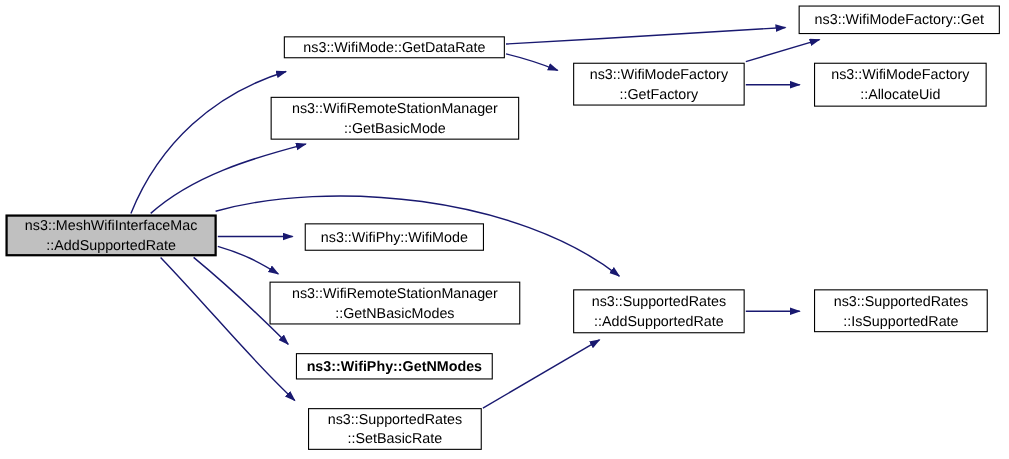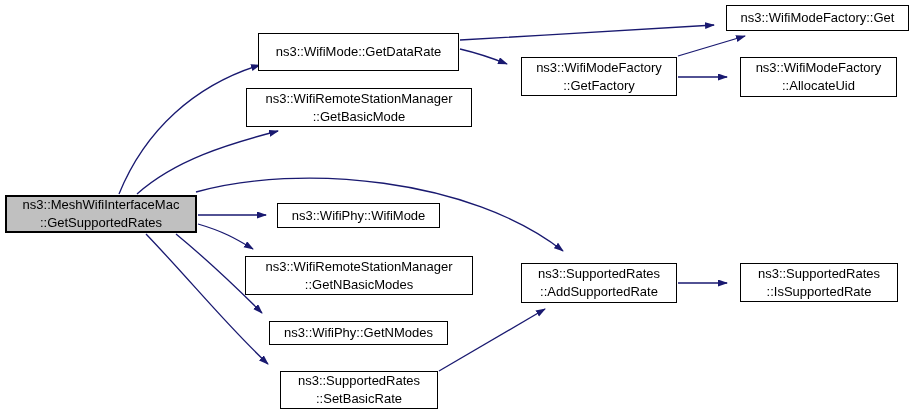--- a/index.html
+++ b/index.html
@@ -36,25 +36,25 @@
     text-align: center;
     white-space: pre-line;
     cursor: pointer;
   }
   .node.highlight {
     background: #c0c0c0;
     border-width: 2px;
   }
   
   #n-main            { left:   5px; top: 195px; width: 192px; height: 38px; }
-  #n-getdatarate     { left: 258px; top:  33px; width: 201px; height: 38px; }
+  #n-getdatarate     { left: 258px; top:  33px; width: 201px; height: 20px; }
   #n-getbasicmode    { left: 246px; top:  88px; width: 226px; height: 39px; }
   #n-getmode         { left: 277px; top: 203px; width: 163px; height: 25px; }
   #n-getnbasicmodes  { left: 245px; top: 256px; width: 228px; height: 39px; }
-  #n-getnmodes       { left: 269px; top: 321px; width: 179px; height: 24px; }
+  #n-getnmodes       { left: 269px; top: 321px; width: 179px; height: 24px; font-weight: bold; }
   #n-setbasicrate    { left: 280px; top: 371px; width: 158px; height: 38px; }
   #n-getfactory      { left: 521px; top:  57px; width: 156px; height: 39px; }
   #n-get             { left: 726px; top:   5px; width: 183px; height: 26px; }
   #n-allocateuid     { left: 740px; top:  57px; width: 157px; height: 40px; }
   #n-addsupported    { left: 521px; top: 263px; width: 156px; height: 40px; }
   #n-issupported     { left: 740px; top: 263px; width: 158px; height: 39px; }
 </style>
 </head>
 <body>
 
@@ -77,21 +77,21 @@
       <path d="M460,40 C545,35 640,30 714,25" marker-end="url(#arrow)"></path>
       <path d="M460,49 C477,53 492,58 507,64" marker-end="url(#arrow)"></path>
       <path d="M678,56 L745,36" marker-end="url(#arrow)"></path>
       <path d="M678,77 L727,77" marker-end="url(#arrow)"></path>
       <path d="M439,371 C478,348 516,326 545,309" marker-end="url(#arrow)"></path>
       <path d="M678,283 L727,283" marker-end="url(#arrow)"></path>
     </g>
   </svg>
 
   <div class="node highlight" id="n-main">ns3::MeshWifiInterfaceMac
-::GetSupportedRates</div>
+::AddSupportedRate</div>
 
   <div class="node" id="n-getdatarate">ns3::WifiMode::GetDataRate</div>
 
   <div class="node" id="n-getbasicmode">ns3::WifiRemoteStationManager
 ::GetBasicMode</div>
 
   <div class="node" id="n-getmode">ns3::WifiPhy::WifiMode</div>
 
   <div class="node" id="n-getnbasicmodes">ns3::WifiRemoteStationManager
 ::GetNBasicModes</div>

